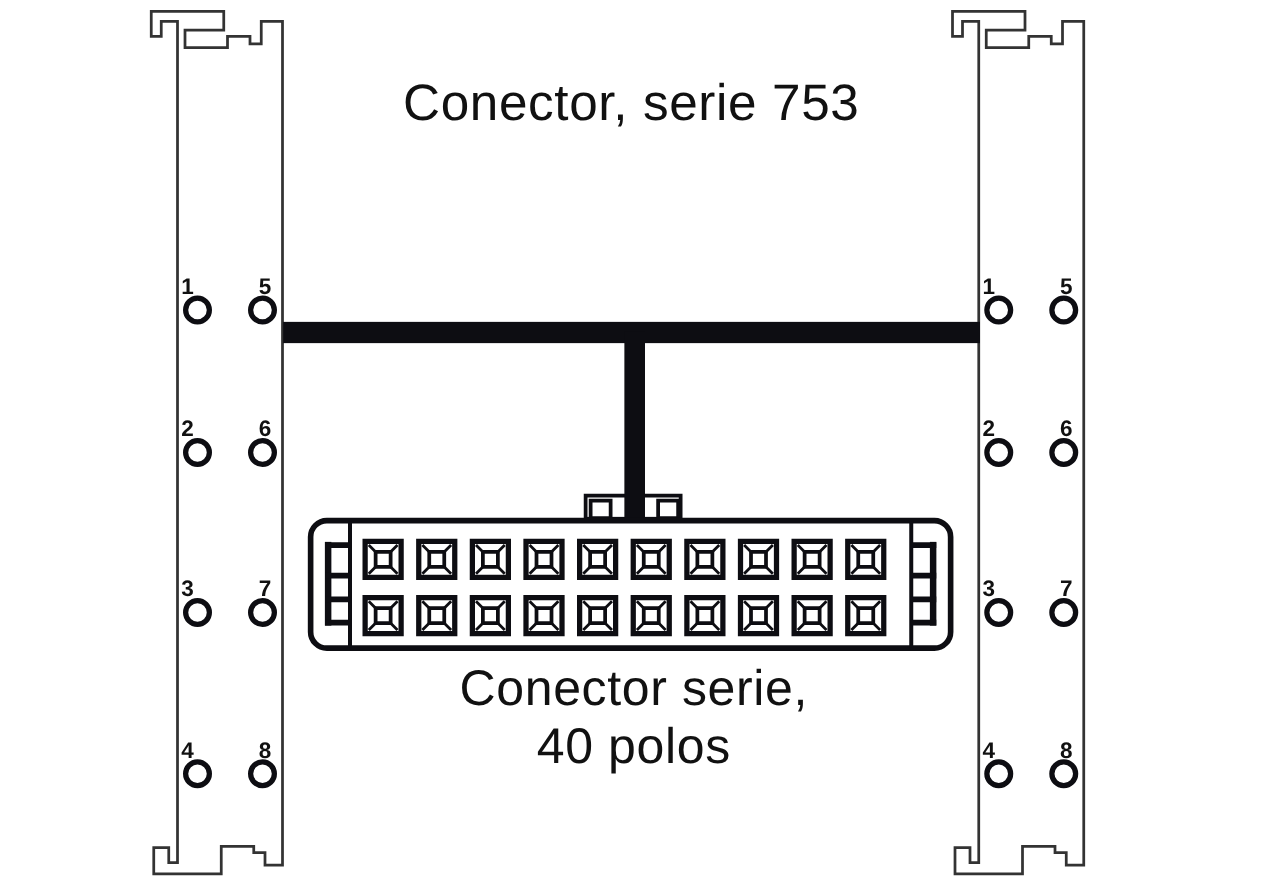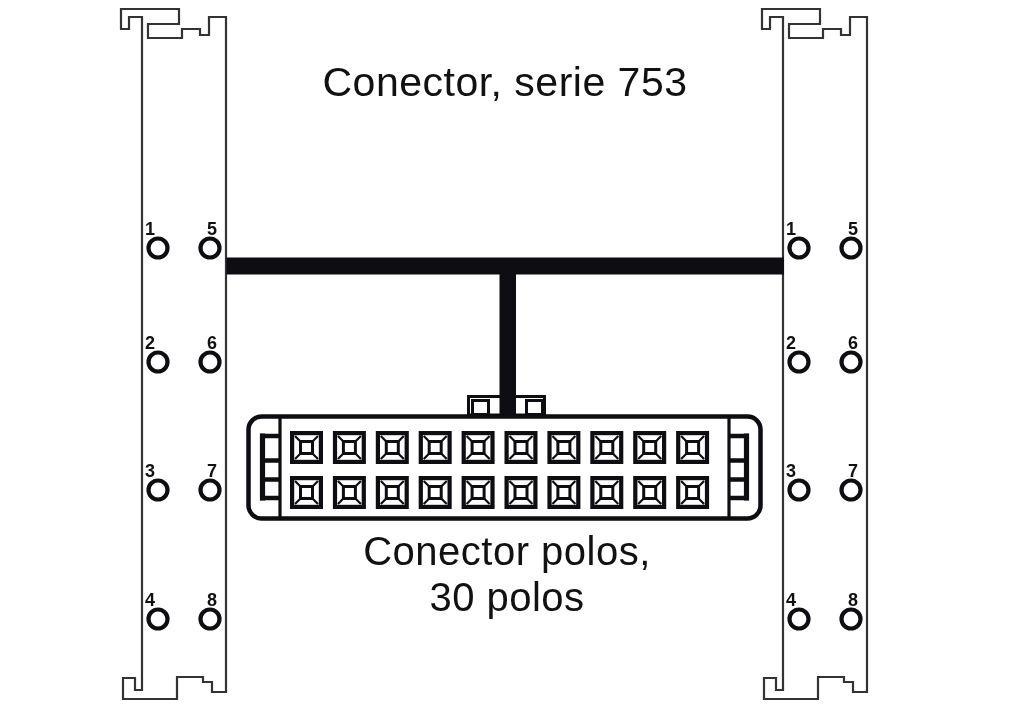--- a/index.html
+++ b/index.html
@@ -243,22 +243,22 @@
         <circle cx="799" cy="362" r="9.5" class="pin-circle"></circle>
         <circle cx="851" cy="362" r="9.5" class="pin-circle"></circle>
         <circle cx="799" cy="490" r="9.5" class="pin-circle"></circle>
         <circle cx="851" cy="490" r="9.5" class="pin-circle"></circle>
         <circle cx="799" cy="619" r="9.5" class="pin-circle"></circle>
         <circle cx="851" cy="619" r="9.5" class="pin-circle"></circle>
       </g>
   </svg>
 
   <div class="title">Conector, serie 753</div>
-  <div class="conn-label l1">Conector polos,</div>
-  <div class="conn-label l2">30 polos</div>
+  <div class="conn-label l1">Conector serie,</div>
+  <div class="conn-label l2">40 polos</div>
 
   <span class="pinlbl" style="left:138px;top:220px">1</span>
   <span class="pinlbl" style="left:138px;top:334px">2</span>
   <span class="pinlbl" style="left:138px;top:462px">3</span>
   <span class="pinlbl" style="left:138px;top:591px">4</span>
   <span class="pinlbl" style="left:200px;top:220px">5</span>
   <span class="pinlbl" style="left:200px;top:334px">6</span>
   <span class="pinlbl" style="left:200px;top:462px">7</span>
   <span class="pinlbl" style="left:200px;top:591px">8</span>
 

